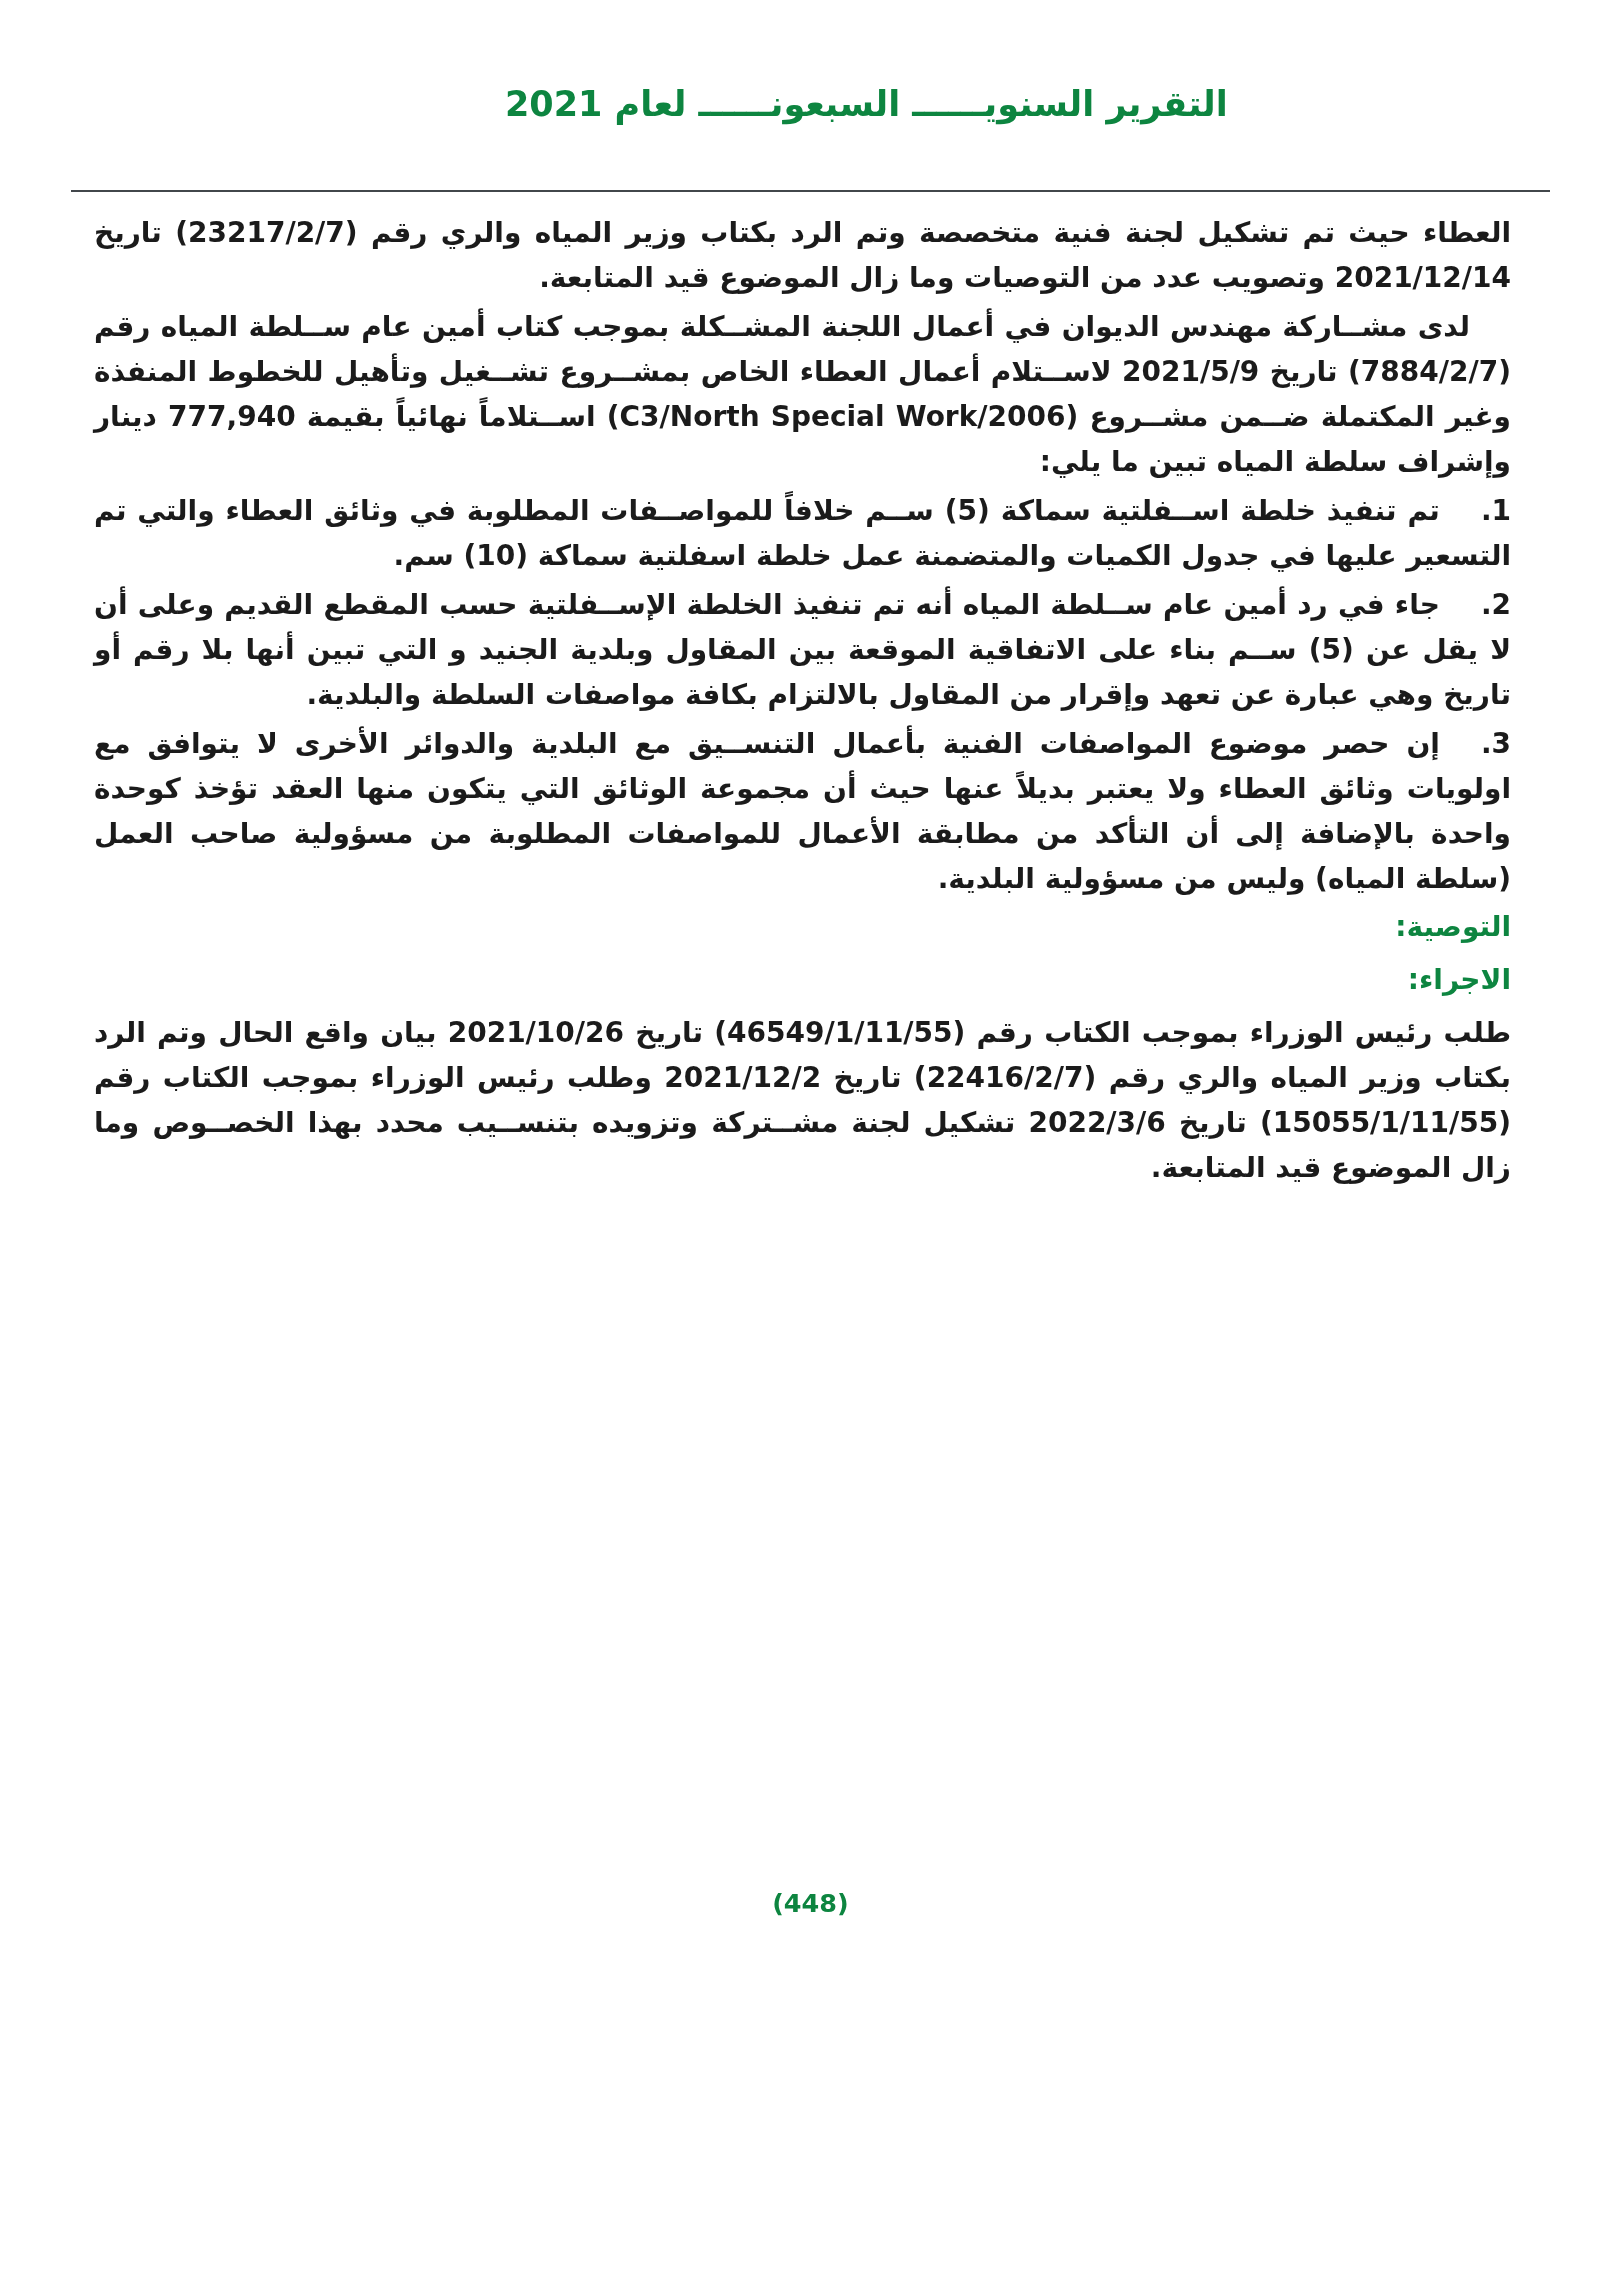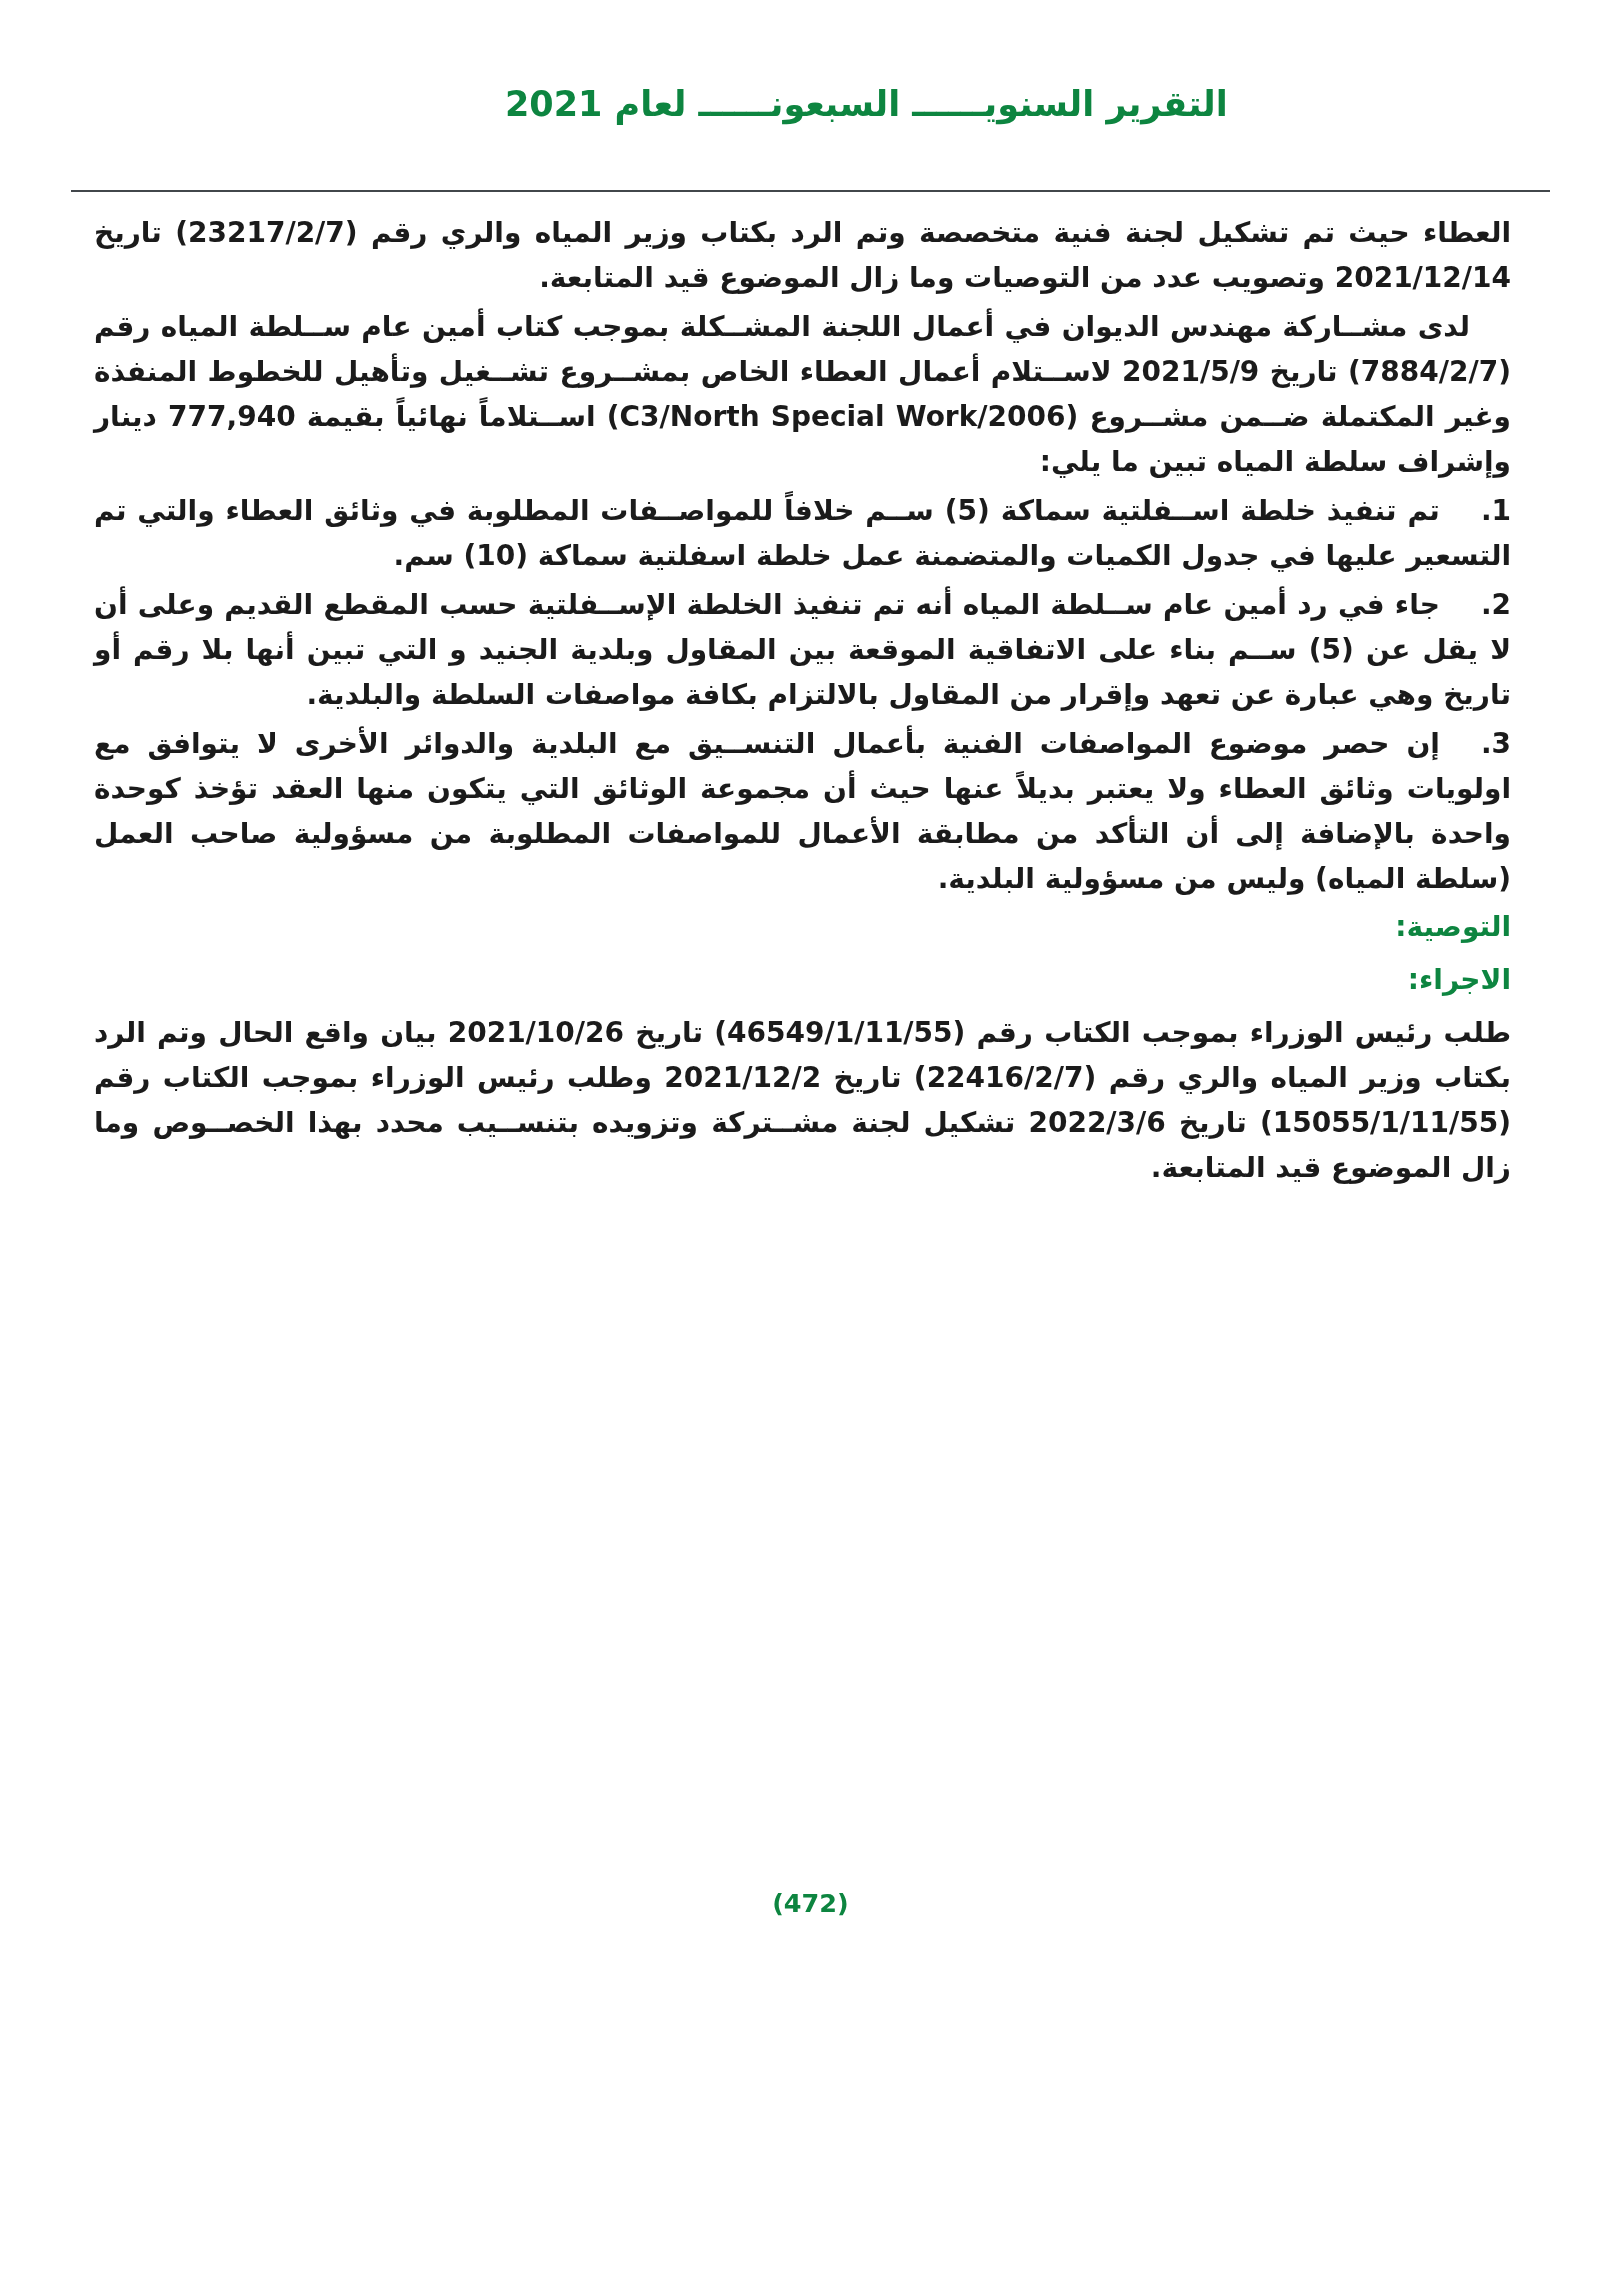--- a/index.html
+++ b/index.html
@@ -126,16 +126,16 @@
     </div>
 
 
     <h3 class="sub-heading">التوصية:</h3>
 
     <h3 class="sub-heading">الاجراء:</h3>
     <p>طلب رئيس الوزراء بموجب الكتاب رقم (46549/1/11/55) تاريخ 2021/10/26 بيان واقع الحال وتم الرد بكتاب وزير المياه والري رقم (22416/2/7) تاريخ 2021/12/2 وطلب رئيس الوزراء بموجب الكتاب رقم (15055/1/11/55) تاريخ 2022/3/6  تشكيل لجنة مشــتركة وتزويده بتنســيب محدد بهذا الخصــوص وما زال الموضوع قيد المتابعة.</p>
 
   </div>
 
-  <div class="page-number">(472)</div>
+  <div class="page-number">(448)</div>
 
 </div>
 
 
 </body></html>

